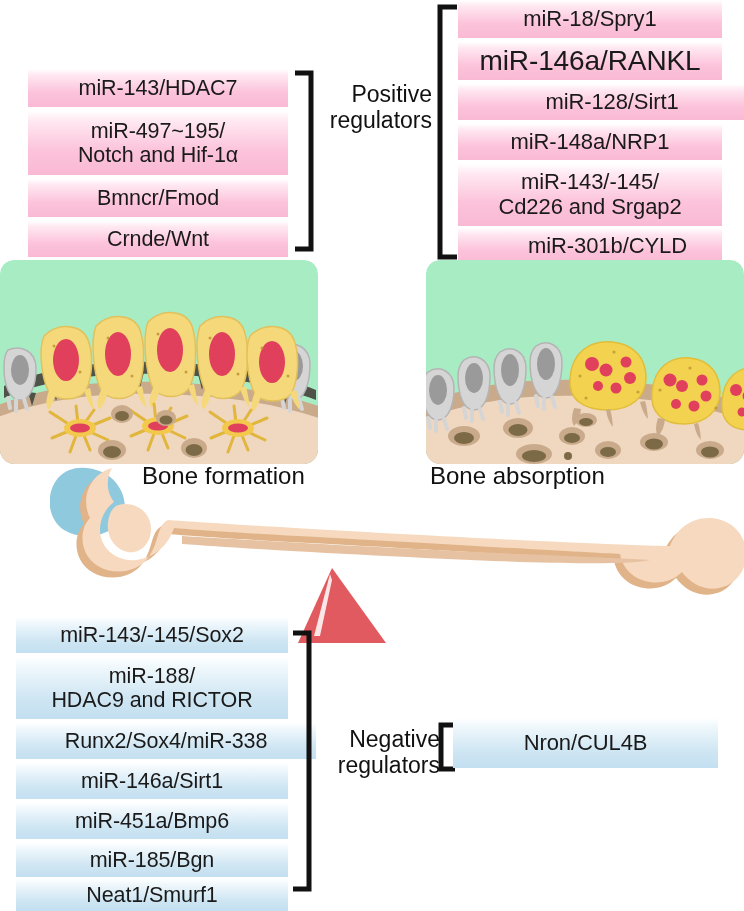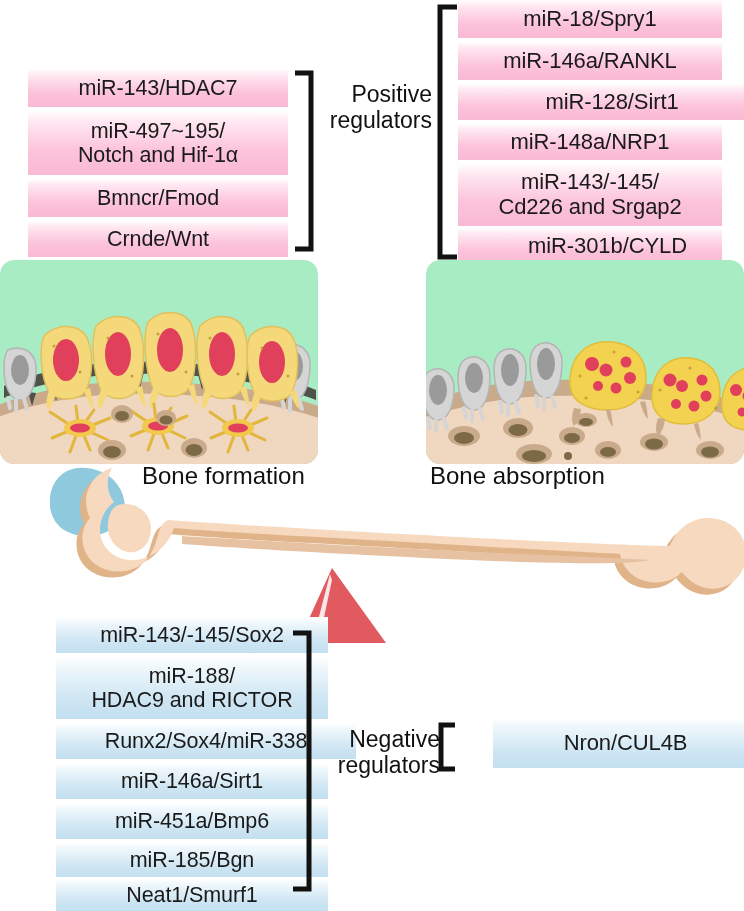--- a/index.html
+++ b/index.html
@@ -36,21 +36,20 @@
     letter-spacing: -0.1px;
     box-sizing: border-box;
     padding: 0 4px;
     white-space: pre-line;
   }
   .gbox.pink {
     background: linear-gradient(to bottom, #ffffff 0%, #ffe8f1 16%, #fcc3db 62%, #f9b9d4 100%);
   }
   .gbox.blue {
     background: linear-gradient(to bottom, #ffffff 0%, #f0f8fc 16%, #cfe6f3 66%, #c3dff0 100%);
-    margin-left: 40px;
   }
 
   
   .bracket {
     position: absolute;
   }
   .bracket svg { display: block; }
 
   
   .seclabel {
@@ -81,21 +80,21 @@
   .art { position: absolute; left: 0; top: 0; }
   .art svg { display: block; }
 </style>
 </head>
 <body>
 
 <div class="stage">
 
   <div class="gbox pink" style="left:458px; top:0px; width:264px; height:38px; font-size:22px;">miR-18/Spry1</div>
 
-  <div class="gbox pink" style="left:458px; top:42px; width:264px; height:38px; font-size:22px;">miR-146a/RANKL</div>
+  <div class="gbox pink" style="left:458px; top:42px; width:264px; height:38px; font-size:28px;">miR-146a/RANKL</div>
 
   <div class="gbox pink" style="left:458px; top:84px; width:308px; height:36px; font-size:22px;">miR-128/Sirt1</div>
 
   <div class="gbox pink" style="left:458px; top:124px; width:264px; height:36px; font-size:22px;">miR-148a/NRP1</div>
 
   <div class="gbox pink" style="left:458px; top:164px; width:264px; height:62px; font-size:22px;">miR-143/-145/
 Cd226 and Srgap2</div>
 
   <div class="gbox pink" style="left:458px; top:228px; width:264px; height:36px; font-size:22px;padding-left:39px;">miR-301b/CYLD</div>
 

